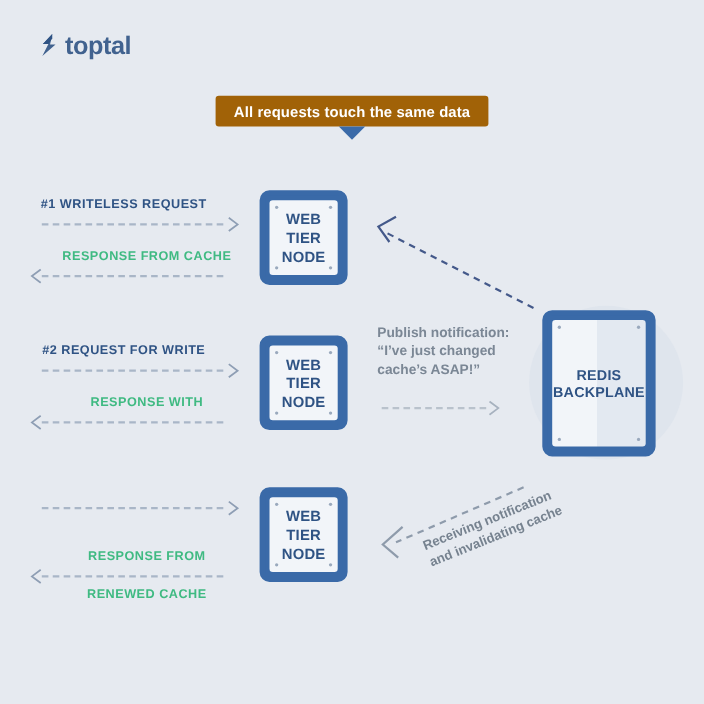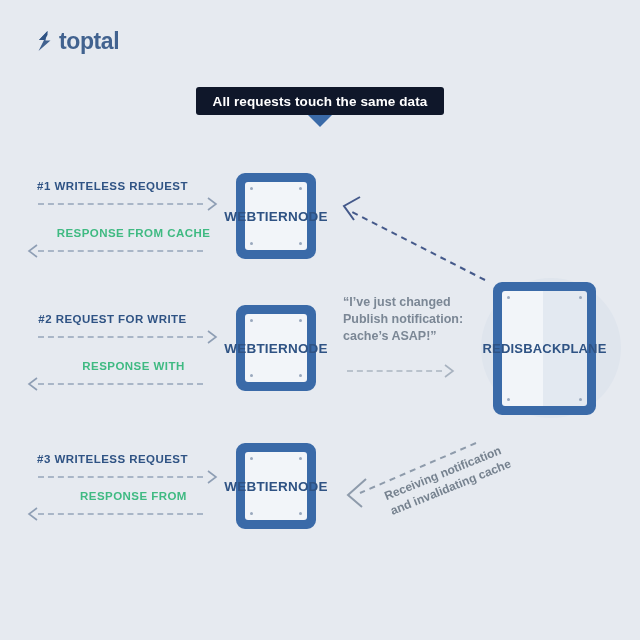--- a/index.html
+++ b/index.html
@@ -41,21 +41,21 @@
     line-height: 22px;
   }
 
   
   #banner {
     position: absolute;
     left: 196px;
     top: 87px;
     width: 248px;
     height: 28px;
-    background: #0f172a;
+    background: #a16207;
     border-radius: 3px;
     display: flex;
     align-items: center;
     justify-content: center;
   }
   #banner .txt {
     color: #ffffff;
     font-size: 13.5px;
     font-weight: 700;
     letter-spacing: 0.1px;
@@ -81,20 +81,21 @@
     padding: 4px;
     background: #3a6aa8;
   }
   .device .screen {
     position: relative;
     width: 100%;
     height: 100%;
     border-radius: 3px;
     box-sizing: border-box;
     display: flex;
+    flex-direction: column;
     align-items: center;
     justify-content: center;
     text-align: center;
   }
   .device .screen .dot {
     position: absolute;
     width: 3px;
     height: 3px;
     border-radius: 50%;
     background: #9aa9bd;
@@ -333,46 +334,46 @@
       <span class="rule"></span>
       <span class="head left">
         <svg width="12" height="14" viewBox="0 0 12 14">
             <path d="M11 1 L3 7 L11 13" fill="none" stroke="#8e9eb4" stroke-width="1.6"></path>
           </svg>
       </span>
     </div>
   </div>
 
   <div class="flow-row" style="top:452px;">
-    <div class="flow-label req">#3 WRITELESS REQUEST</div>
     <div class="dashline">
       <span class="rule"></span>
       <span class="head right">
         <svg width="12" height="14" viewBox="0 0 12 14">
             <path d="M1 1 L9 7 L1 13" fill="none" stroke="#8e9eb4" stroke-width="1.6"></path>
           </svg>
       </span>
     </div>
   </div>
 
-  <div class="flow-row" style="top:489px;">
+  <div class="flow-row" style="top:499px;">
     <div class="flow-label res">RESPONSE FROM</div>
     <div class="dashline">
       <span class="rule"></span>
       <span class="head left">
         <svg width="12" height="14" viewBox="0 0 12 14">
             <path d="M11 1 L3 7 L11 13" fill="none" stroke="#8e9eb4" stroke-width="1.6"></path>
           </svg>
       </span>
     </div>
+    <div class="flow-label res">RENEWED CACHE</div>
   </div>
 
   <div id="publish-note">
+    <div class="ptxt">Publish notification:</div>
     <div class="ptxt">“I’ve just changed</div>
-    <div class="ptxt">Publish notification:</div>
     <div class="ptxt">cache’s ASAP!”</div>
   </div>
 
   <div id="publish-arrow">
     <span class="rule"></span>
     <span class="head">
       <svg width="12" height="14" viewBox="0 0 12 14">
           <path d="M1 1 L9 7 L1 13" fill="none" stroke="#a7b2bf" stroke-width="1.6"></path>
         </svg>
     </span>

